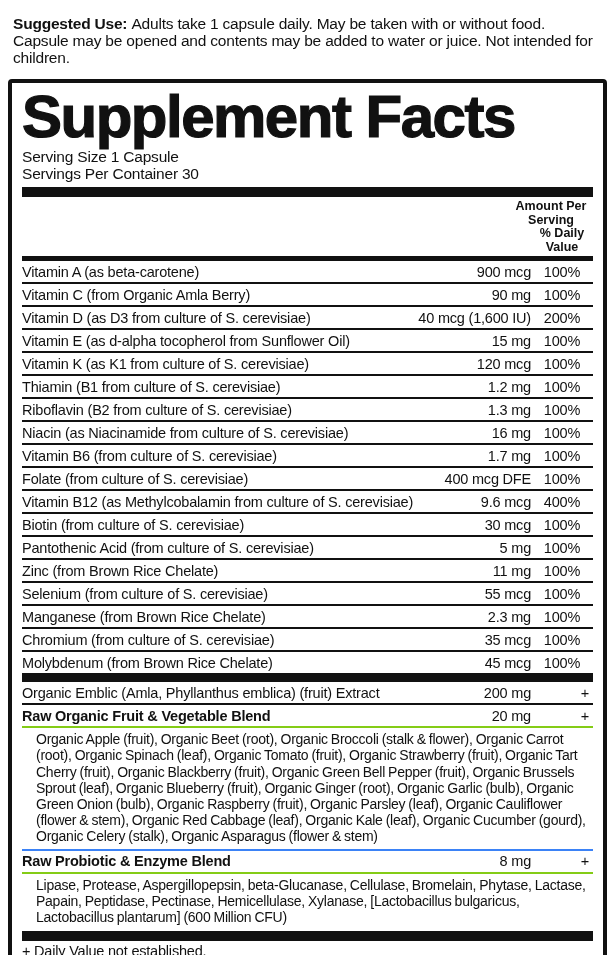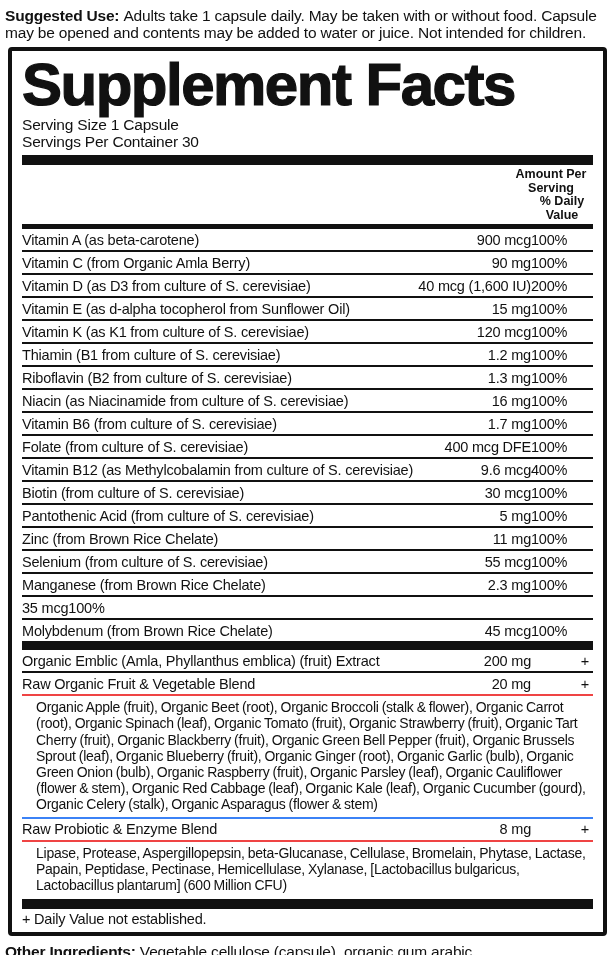--- a/index.html
+++ b/index.html
@@ -5,21 +5,21 @@
   * { box-sizing: border-box; }
   html, body { margin: 0; padding: 0; }
   body {
     width: 614px; height: 955px; overflow: hidden;
     background: #ffffff; color: #111111;
     font-family: "Liberation Sans", "DejaVu Sans", sans-serif;
   }
   .b { font-weight: bold; }
   .it { }
 
-  .suggested { margin: 0; padding: 7px 6px 5px 5px; font-size: 15.5px; line-height: 17px; letter-spacing: -0.2px; }
+  .suggested { margin: 8px; padding: 7px 6px 5px 5px; font-size: 15.5px; line-height: 17px; letter-spacing: -0.2px; }
 
   .panel {
     margin: 1px 7px 0 8px;
     border: 4px solid #111111; border-radius: 4px;
     padding: 4px 10px 4px 10px;
   }
   .title {
     font-size: 60px; font-weight: bold; line-height: 0.92;
     letter-spacing: -1.5px; white-space: nowrap;
     -webkit-text-stroke: 1.2px #111111;
@@ -41,26 +41,26 @@
   .amount-head { width: 84px; }
   .dv-head { width: 62px; }
 
   .row {
     display: flex; align-items: baseline;
     padding: 2.5px 0; font-size: 14.5px; line-height: 16px; letter-spacing: -0.2px;
   }
   .rows .row + .row { border-top: 2px solid #111111; }
   .row .label { flex: 1; padding-right: 20px; white-space: nowrap; }
   .row .amount { white-space: nowrap; text-align: right; }
-  .row .dv { width: 62px; flex-shrink: 0; }
+  .row .dv { width: 62px; text-align: center; flex-shrink: 0; }
   .row .dv.plus { text-align: right; padding-right: 4px; }
-  .row.bold .label { font-weight: normal; }
+  .row.bold .label { font-weight: bold; }
 
   .blend-desc {
-    border-top: 2px solid #ef4444;
+    border-top: 2px solid #84cc16;
     padding: 3px 2px 4px 14px;
     font-size: 14px; line-height: 16.2px;
     letter-spacing: -0.25px; word-spacing: -0.6px;
   }
   .sep-top { border-top: 2px solid #3b82f6; }
 
   .footnote { font-size: 14.5px; padding: 2px 0 1px; letter-spacing: -0.2px; }
 
   .other { margin: 0; padding: 7px 8px 0 5px; font-size: 15.5px; letter-spacing: -0.2px; }
 </style>
@@ -159,20 +159,21 @@
         <span class="label"><span>Selenium (from culture of </span><span class="it">S. cerevisiae</span><span>)</span></span>
         <span class="amount">55 mcg</span>
         <span class="dv">100%</span>
       </div>
       <div class="row">
         <span class="label"><span>Manganese (from Brown Rice Chelate)</span></span>
         <span class="amount">2.3 mg</span>
         <span class="dv">100%</span>
       </div>
       <div class="row">
+        <span class="label"><span>Chromium (from culture of </span><span class="it">S. cerevisiae</span><span>)</span></span>
         <span class="amount">35 mcg</span>
         <span class="dv">100%</span>
       </div>
       <div class="row">
         <span class="label"><span>Molybdenum (from Brown Rice Chelate)</span></span>
         <span class="amount">45 mcg</span>
         <span class="dv">100%</span>
       </div>
     </div>
 

